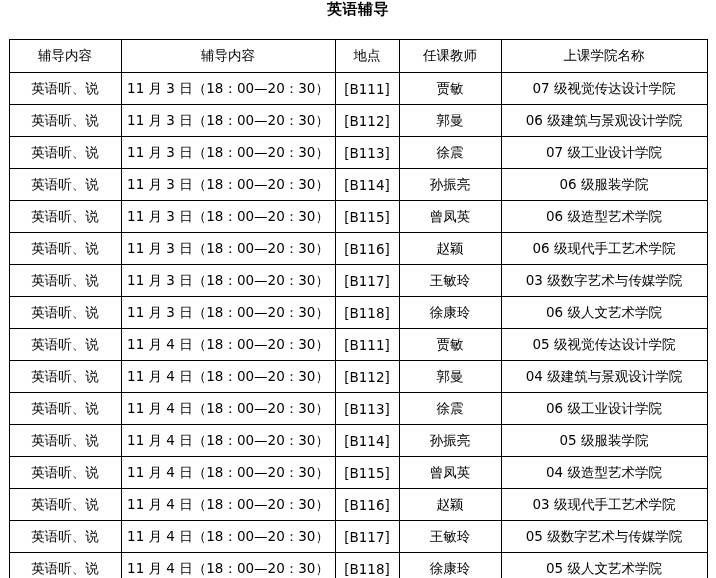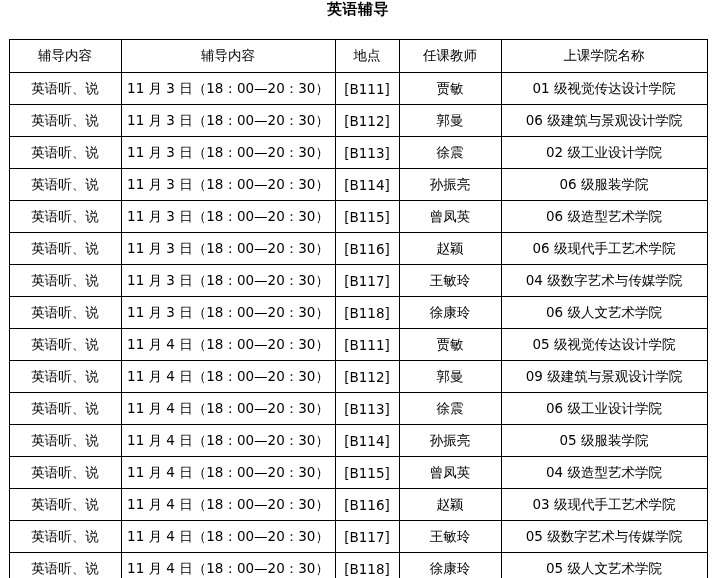--- a/index.html
+++ b/index.html
@@ -78,35 +78,35 @@
         <td>任课教师</td>
         <td>上课学院名称</td>
       </tr>
     </thead>
     <tbody id="table-body">
         <tr>
           <td>英语听、说</td>
           <td>11 月 3 日（18：00—20：30）</td>
           <td>[B111]</td>
           <td>贾敏</td>
-          <td>01 级视觉传达设计学院</td>
+          <td>07 级视觉传达设计学院</td>
         </tr>
         <tr>
           <td>英语听、说</td>
           <td>11 月 3 日（18：00—20：30）</td>
           <td>[B112]</td>
           <td>郭曼</td>
           <td>06 级建筑与景观设计学院</td>
         </tr>
         <tr>
           <td>英语听、说</td>
           <td>11 月 3 日（18：00—20：30）</td>
           <td>[B113]</td>
           <td>徐震</td>
-          <td>02 级工业设计学院</td>
+          <td>07 级工业设计学院</td>
         </tr>
         <tr>
           <td>英语听、说</td>
           <td>11 月 3 日（18：00—20：30）</td>
           <td>[B114]</td>
           <td>孙振亮</td>
           <td>06 级服装学院</td>
         </tr>
         <tr>
           <td>英语听、说</td>
@@ -120,42 +120,42 @@
           <td>11 月 3 日（18：00—20：30）</td>
           <td>[B116]</td>
           <td>赵颖</td>
           <td>06 级现代手工艺术学院</td>
         </tr>
         <tr>
           <td>英语听、说</td>
           <td>11 月 3 日（18：00—20：30）</td>
           <td>[B117]</td>
           <td>王敏玲</td>
-          <td>04 级数字艺术与传媒学院</td>
+          <td>03 级数字艺术与传媒学院</td>
         </tr>
         <tr>
           <td>英语听、说</td>
           <td>11 月 3 日（18：00—20：30）</td>
           <td>[B118]</td>
           <td>徐康玲</td>
           <td>06 级人文艺术学院</td>
         </tr>
         <tr>
           <td>英语听、说</td>
           <td>11 月 4 日（18：00—20：30）</td>
           <td>[B111]</td>
           <td>贾敏</td>
           <td>05 级视觉传达设计学院</td>
         </tr>
         <tr>
           <td>英语听、说</td>
           <td>11 月 4 日（18：00—20：30）</td>
           <td>[B112]</td>
           <td>郭曼</td>
-          <td>09 级建筑与景观设计学院</td>
+          <td>04 级建筑与景观设计学院</td>
         </tr>
         <tr>
           <td>英语听、说</td>
           <td>11 月 4 日（18：00—20：30）</td>
           <td>[B113]</td>
           <td>徐震</td>
           <td>06 级工业设计学院</td>
         </tr>
         <tr>
           <td>英语听、说</td>

